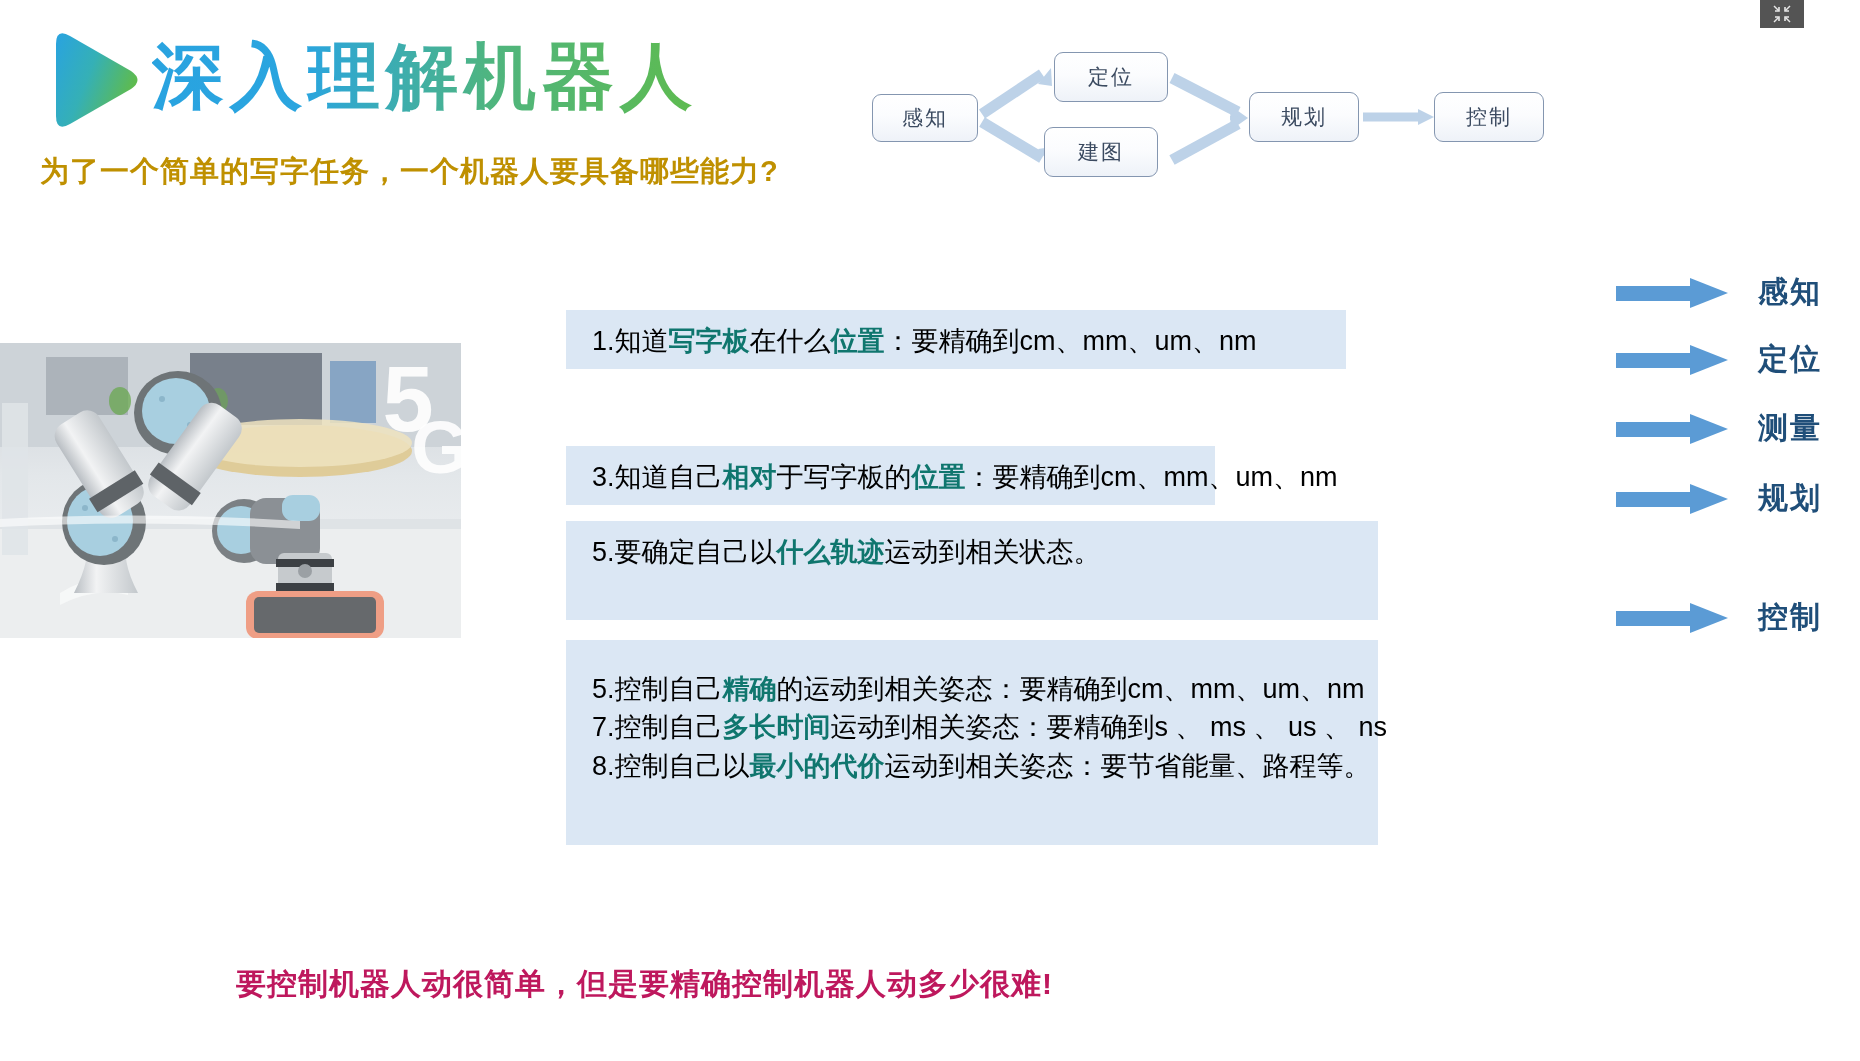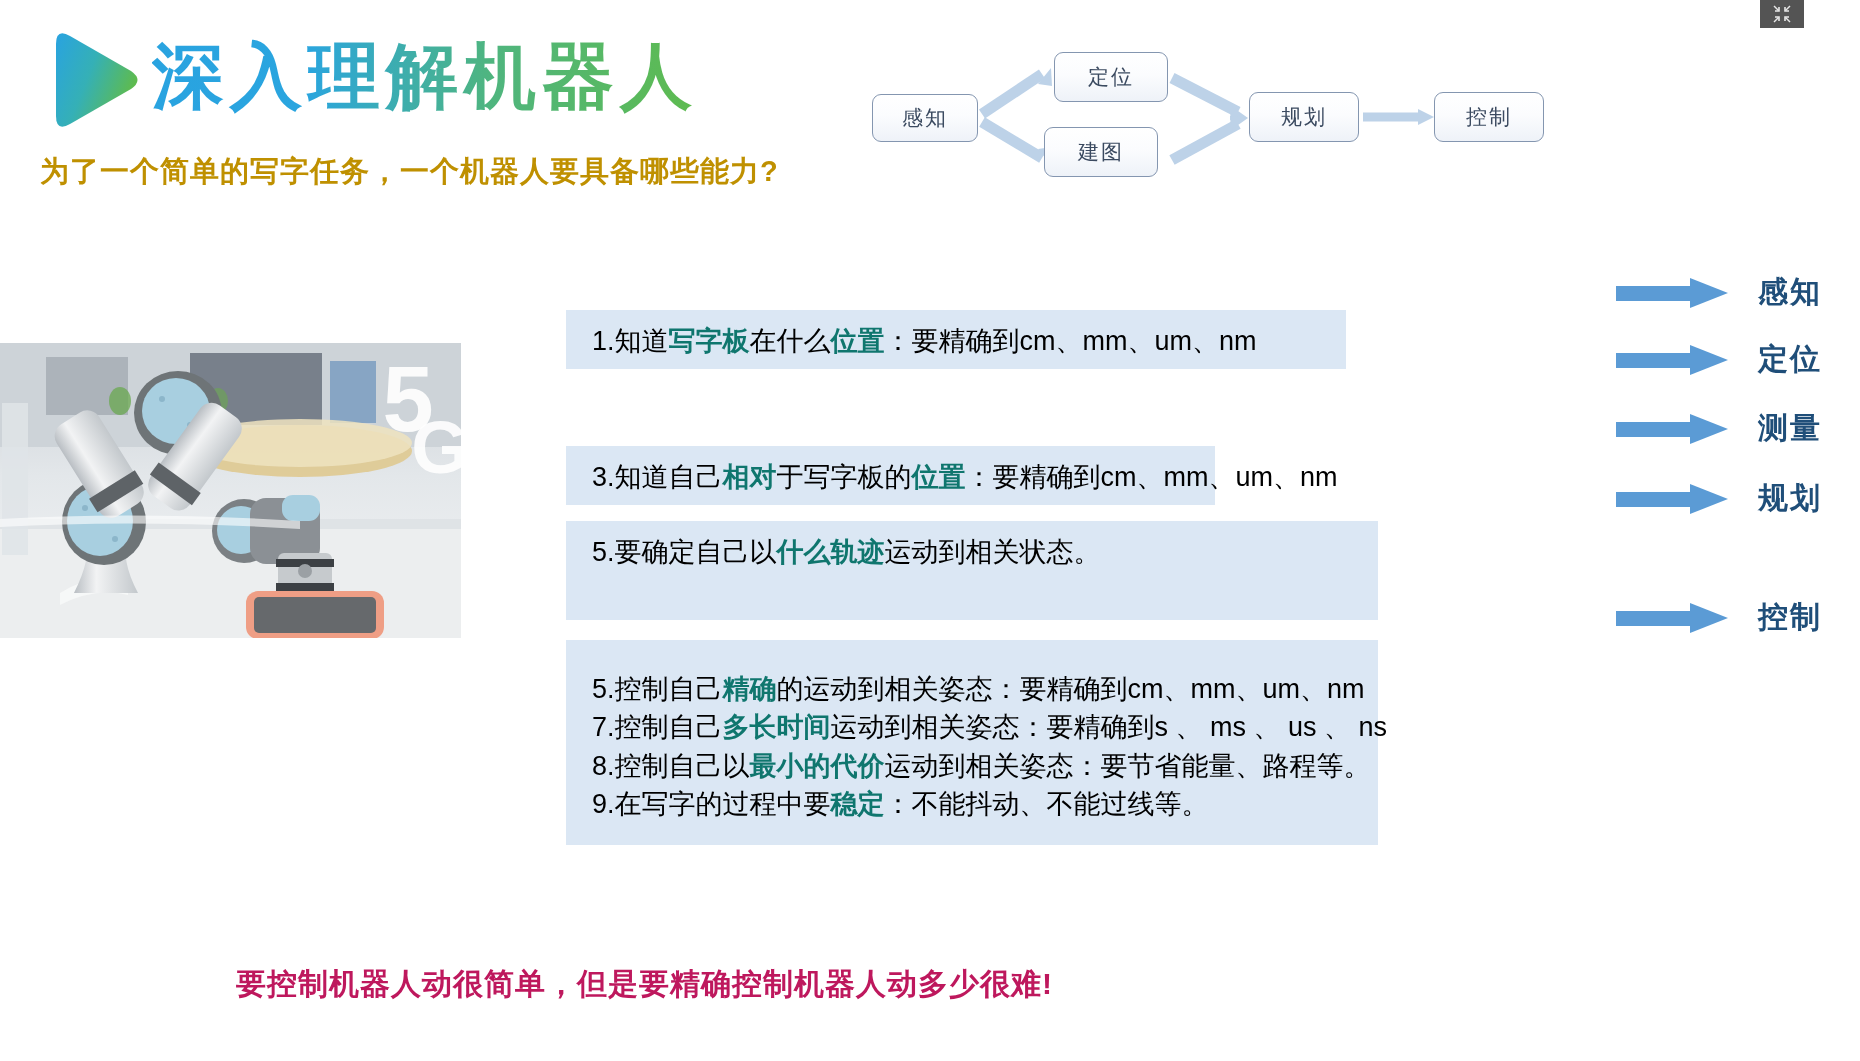--- a/index.html
+++ b/index.html
@@ -263,21 +263,20 @@
   <div class="box" id="box3">
       <div class="ln"><span>3.知道自己</span><span class="red">相对</span><span>于写字板的</span><span class="red">位置</span><span>：要精确到cm、mm、um、nm</span></div>
     </div>
   <div class="box" id="box4">
       <div class="ln"><span>5.要确定自己以</span><span class="red">什么轨迹</span><span>运动到相关状态。</span></div>
     </div>
   <div class="box" id="box5">
       <div class="ln"><span>5.控制自己</span><span class="red">精确</span><span>的运动到相关姿态：要精确到cm、mm、um、nm</span></div>
       <div class="ln"><span>7.控制自己</span><span class="red">多长时间</span><span>运动到相关姿态：要精确到s 、 ms 、 us 、 ns</span></div>
       <div class="ln"><span>8.控制自己以</span><span class="red">最小的代价</span><span>运动到相关姿态：要节省能量、路程等。</span></div>
-      <div class="ln"><span>9.在写字的过程中要</span><span class="red">稳定</span><span>：不能抖动、不能过线等。</span></div>
     </div>
 
   <div class="arrow-row" id="arr1">
     <div class="arrow">
         <div class="shaft"></div>
         <div class="head"></div>
       </div>
     <div class="arrow-label">感知</div>
   </div>
   <div class="arrow-row" id="arr2">

